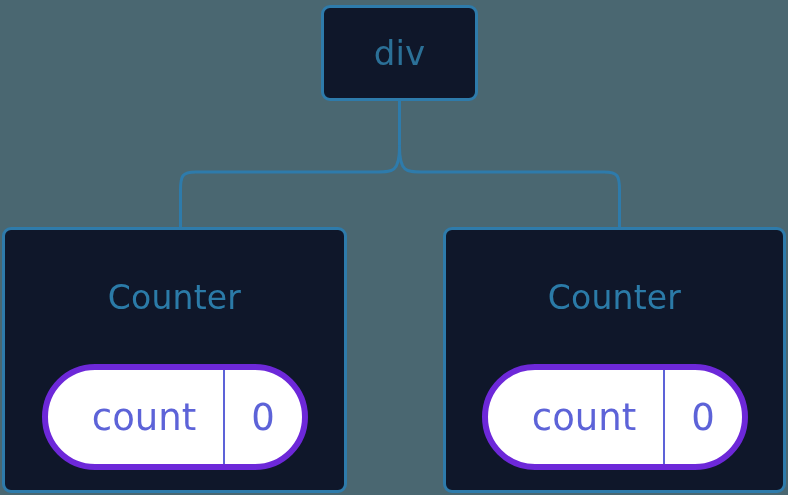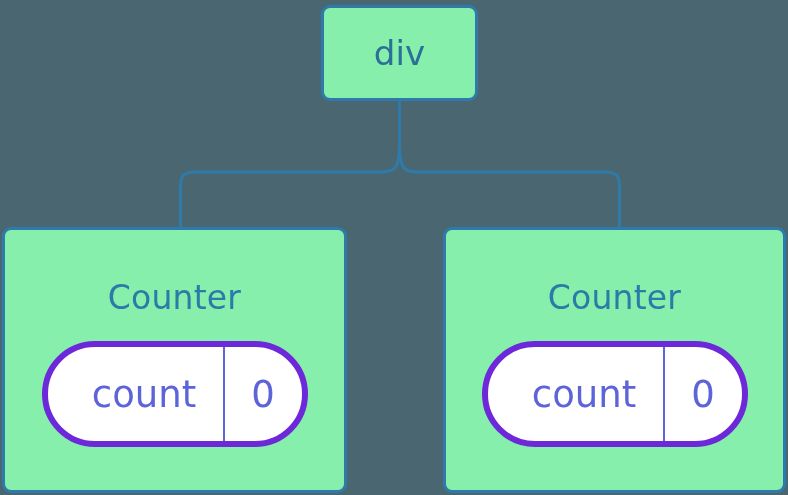--- a/index.html
+++ b/index.html
@@ -26,21 +26,21 @@
     left: 0;
     top: 0;
     width: 788px;
     height: 495px;
     z-index: 1;
     pointer-events: none;
   }
   .node {
     position: absolute;
     box-sizing: border-box;
-    background: #86efac;
+    background: #0f172a;
     border: 3px solid #2e7bab;
     border-radius: 9px;
     z-index: 2;
     display: flex;
     flex-direction: column;
     align-items: center;
   }
   .node-root {
     left: 321px;
     top: 5px;
@@ -51,20 +51,21 @@
   .node-label-root {
     color: #2b7097;
     font-size: 34px;
     line-height: 1;
     letter-spacing: 0.2px;
   }
   .node-child {
     top: 227px;
     height: 266px;
     justify-content: flex-start;
+    gap: 23px;
   }
   .node-child-left {
     left: 2px;
     width: 345px;
   }
   .node-child-right {
     left: 443px;
     width: 343px;
   }
   .node-title {

